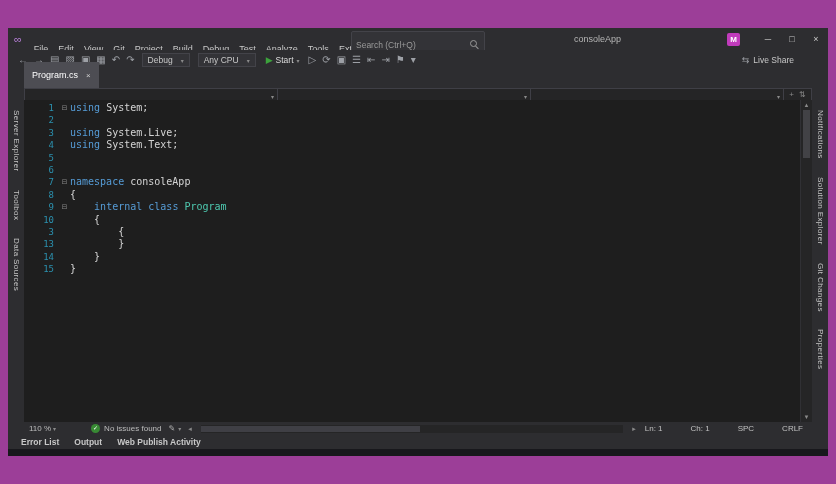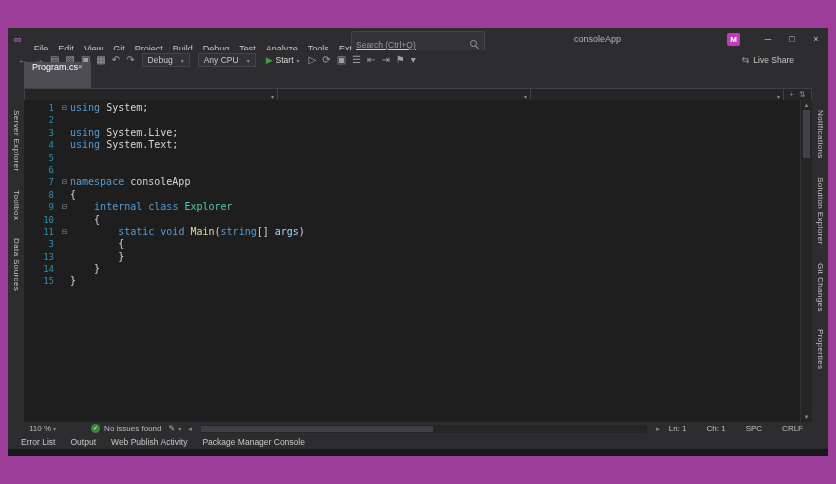--- a/index.html
+++ b/index.html
@@ -7,21 +7,21 @@
        font-family:"Liberation Sans",sans-serif;-webkit-font-smoothing:antialiased;}
 
   #vs-window{position:absolute;left:8px;top:28px;width:820px;height:428px;background:#2d2d30;color:#ccc;}
 
   
   .titlebar{position:absolute;left:0;top:0;width:100%;height:22px;display:flex;align-items:center;background:#2d2d30;}
   .vs-logo{margin-left:6px;color:#b87fd9;font-size:11px;line-height:22px;}
   .menu-bar{display:flex;margin-left:7px;margin-top:20px;}
   .menu-item{padding:0 5px;font-size:9px;line-height:22px;color:#c8c8c8;cursor:default;}
   .search-box{position:absolute;left:50%;top:3px;transform:translateX(-50%);width:134px;height:27px;
-              background:#333337;border:1px solid #434349;border-radius:2px;display:flex;align-items:center;box-sizing:border-box;text-decoration:underline;}
+              background:#333337;border:1px solid #434349;border-radius:2px;display:flex;align-items:center;box-sizing:border-box;}
   .search-input{flex:1;background:transparent;border:none;outline:none;color:#9a9a9a;font-size:8.5px;
                 padding:0 4px;font-family:"Liberation Sans",sans-serif;min-width:0;}
   .search-input::placeholder{color:#9a9a9a;}
   .mag-icon{width:9px;height:9px;position:relative;margin-right:5px;flex:none;}
   .mag-icon::before{content:"";position:absolute;left:0;top:0;width:5px;height:5px;border:1px solid #999;border-radius:50%;}
   .mag-icon::after{content:"";position:absolute;width:4px;height:1px;background:#999;transform:rotate(45deg);left:5px;top:7px;}
   .app-title{position:absolute;left:566px;top:0;line-height:22px;font-size:9px;color:#b5b5b5;}
   .titlebar-right{position:absolute;right:0;top:0;height:22px;display:flex;align-items:center;}
   .avatar{width:13px;height:13px;background:#c13bbc;color:#fff;font-size:8px;font-weight:bold;
           display:flex;align-items:center;justify-content:center;border-radius:2px;margin-right:16px;}
@@ -35,21 +35,21 @@
                display:flex;align-items:center;padding:0 5px;gap:8px;margin:0 3px;box-sizing:border-box;}
   .dd-caret{font-size:6px;color:#8a8a8a;}
   .start-button{display:flex;align-items:center;gap:3px;margin:0 5px;font-size:8.5px;color:#dcdcdc;}
   .play-glyph{color:#3ca33c;font-size:9px;}
   .live-share{position:absolute;right:34px;top:0;height:20px;display:flex;align-items:center;gap:4px;
               font-size:8.5px;color:#c8c8c8;}
   .ls-icon{font-size:9px;color:#9da0a6;}
 
   
   .tab-strip{position:absolute;left:16px;right:16px;top:42px;height:18px;display:flex;align-items:flex-end;}
-  .tab{height:26px;background:#4d4d53;color:#fff;font-size:9px;display:flex;padding:0 8px;}
+  .tab{height:26px;background:#4d4d53;color:#fff;font-size:9px;display:flex;align-items:center;gap:8px;padding:0 8px;}
   .tab-close{color:#cfcfcf;font-size:8px;}
 
   
   .breadcrumb{position:absolute;left:16px;right:16px;top:60px;height:13px;display:flex;box-sizing:border-box;}
   .crumb{flex:1;border:1px solid #3f3f46;background:#252526;position:relative;box-sizing:border-box;
          font-size:8px;color:#bbb;line-height:11px;padding-left:4px;}
   .crumb + .crumb{border-left:none;}
   .crumb .dd-caret{position:absolute;right:3px;top:3px;}
   .breadcrumb-icons{width:28px;background:#252526;border:1px solid #3f3f46;border-left:none;display:flex;
                     align-items:center;justify-content:space-evenly;font-size:8px;color:#8a8a8a;box-sizing:border-box;}
@@ -81,26 +81,26 @@
   .status-strip{position:absolute;left:16px;right:16px;top:394px;height:13px;background:#2d2d30;display:flex;
                 align-items:center;font-size:8px;color:#bdbdbd;gap:7px;padding:0 5px;box-sizing:border-box;}
   .zoom-select{display:flex;gap:2px;align-items:center;}
   .issue-badge{display:flex;align-items:center;gap:4px;margin-left:28px;}
   .check-circle{width:9px;height:9px;border-radius:50%;background:#388a34;color:#fff;font-size:6px;
                 display:flex;align-items:center;justify-content:center;line-height:9px;}
   .health-edit{display:flex;align-items:center;gap:3px;color:#a9a9a9;}
   .hs-arrow{font-size:7px;color:#8a8a8a;}
   .hscroll{flex:1;height:8px;background:#252526;position:relative;margin:0 2px;}
   .hthumb{position:absolute;left:0;top:1px;height:6px;width:52%;background:#3f3f45;}
-  .caret-pos{display:flex;gap:20px;margin:0 4px 0 2px;color:#c2c2c2;text-align:right;}
+  .caret-pos{display:flex;gap:28px;margin:0 4px 0 2px;color:#c2c2c2;text-align:right;}
 
   
   .bottom-tabs{position:absolute;left:0;right:0;top:407px;height:14px;display:flex;align-items:center;
                padding-left:6px;gap:1px;font-size:8.5px;color:#c8c8c8;background:#2d2d30;}
-  .panel-tab{padding:0 7px;line-height:14px;}
+  .panel-tab{padding:0 7px;line-height:14px;font-weight:bold;}
   .bottom-strip{position:absolute;left:0;right:0;bottom:0;height:7px;background:#18181c;}
 </style>
 </head>
 <body>
 
 <div id="vs-window">
 
   <div class="titlebar">
     <span class="vs-logo">∞</span>
     <div class="menu-bar">
@@ -241,31 +241,26 @@
           <span class="code-text"><span class="kw">namespace</span><span class="pl"> consoleApp</span></span>
         </div>
         <div class="code-line">
           <span class="gutter-num">8</span>
           <span class="fold"></span>
           <span class="code-text"><span class="pl">{</span></span>
         </div>
         <div class="code-line">
           <span class="gutter-num">9</span>
           <span class="fold">⊟</span>
-          <span class="code-text"><span class="pl">    </span><span class="kw">internal</span><span class="pl"> </span><span class="kw">class</span><span class="pl"> </span><span class="ty">Explorer</span></span>
+          <span class="code-text"><span class="pl">    </span><span class="kw">internal</span><span class="pl"> </span><span class="kw">class</span><span class="pl"> </span><span class="ty">Program</span></span>
         </div>
         <div class="code-line">
           <span class="gutter-num">10</span>
           <span class="fold"></span>
           <span class="code-text"><span class="pl">    {</span></span>
-        </div>
-        <div class="code-line">
-          <span class="gutter-num">11</span>
-          <span class="fold">⊟</span>
-          <span class="code-text"><span class="pl">        </span><span class="kw">static</span><span class="pl"> </span><span class="kw">void</span><span class="pl"> </span><span class="me">Main</span><span class="pl">(</span><span class="kw">string</span><span class="pl">[] </span><span class="pa">args</span><span class="pl">)</span></span>
         </div>
         <div class="code-line">
           <span class="gutter-num">3</span>
           <span class="fold"></span>
           <span class="code-text"><span class="pl">        {</span></span>
         </div>
         <div class="code-line">
           <span class="gutter-num">13</span>
           <span class="fold"></span>
           <span class="code-text"><span class="pl">        }</span></span>
@@ -318,17 +313,16 @@
       <span>Ch: 1</span>
       <span>SPC</span>
       <span>CRLF</span>
     </span>
   </div>
 
   <div class="bottom-tabs">
       <span class="panel-tab">Error List</span>
       <span class="panel-tab">Output</span>
       <span class="panel-tab">Web Publish Activity</span>
-      <span class="panel-tab">Package Manager Console</span>
     </div>
   <div class="bottom-strip"></div>
 
 </div>
 
 </body></html>

